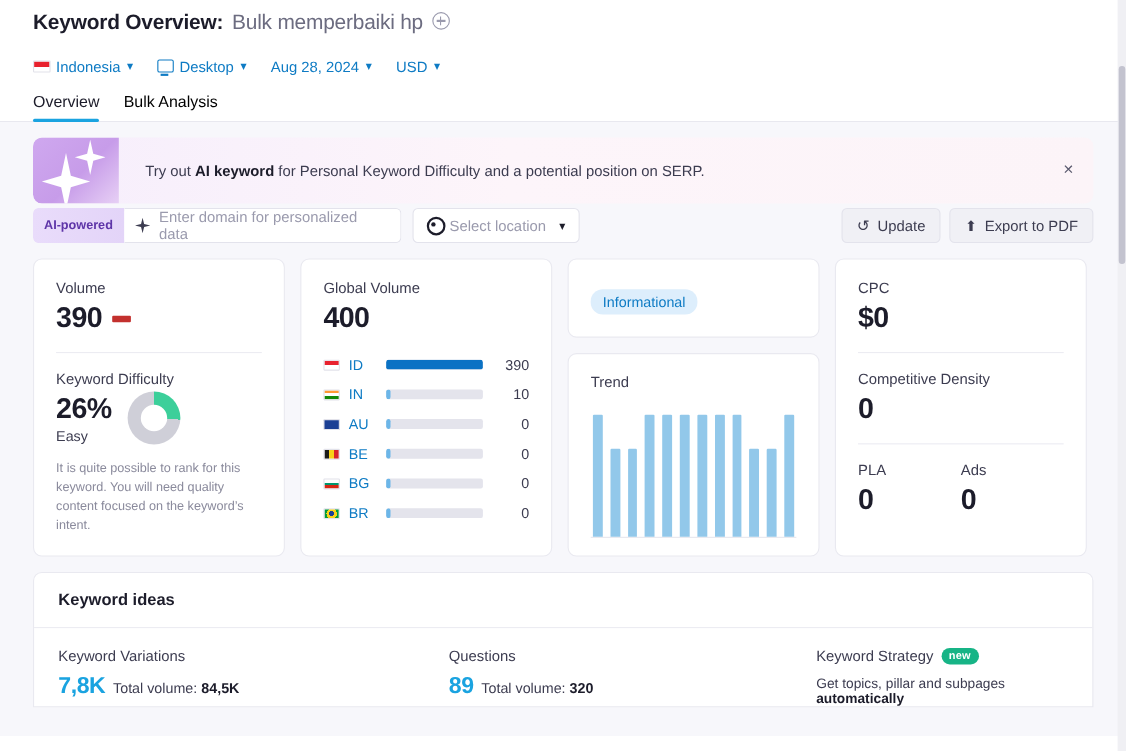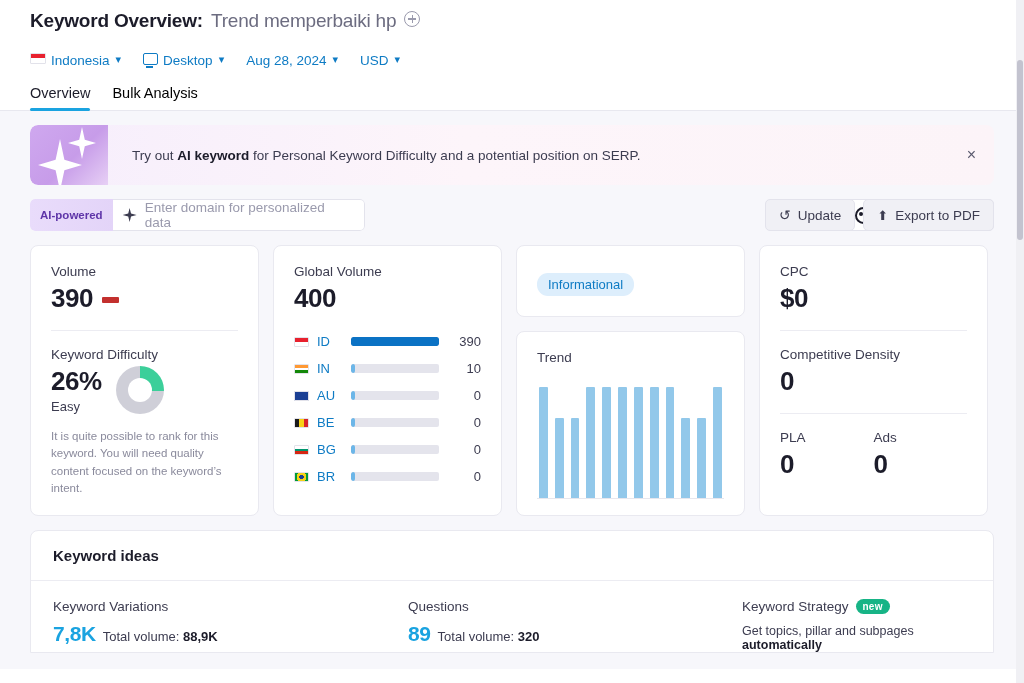--- a/index.html
+++ b/index.html
@@ -21,21 +21,21 @@
     width: 16px; height: 16px; border-radius: 50%;
     border: 1.4px solid #9a9aad; position: relative; display:inline-block; top:1px;
   }
   .plus-icon::before, .plus-icon::after {
     content:""; position:absolute; background:#9a9aad;
   }
   .plus-icon::before { left:3px; right:3px; top:6.3px; height:1.4px; }
   .plus-icon::after { top:3px; bottom:3px; left:6.3px; width:1.4px; }
 
   .filters-row { display:flex; align-items:center; gap:22px; margin-top: 9px; height: 22px; }
-  .filter { display:flex; align-items:flex-start; gap:5px; font-size:13.5px; color:#0e7bc4; cursor:pointer; }
+  .filter { display:flex; align-items:center; gap:5px; font-size:13.5px; color:#0e7bc4; cursor:pointer; }
   .filter .caret { font-size: 11px; color:#0e7bc4; margin-left:1px; }
   .flag-id {
     width:16px; height:11px; border-radius:1px; overflow:hidden;
     background: linear-gradient(to bottom, #e8212e 0 50%, #ffffff 50% 100%);
     border:0.5px solid #e2e2ea;
   }
   .monitor {
     width:15px; height:12px; border:1.6px solid #0e7bc4; border-radius:2px; position:relative;
   }
   .monitor::after{
@@ -76,21 +76,21 @@
   .spark-big { width: 44px; height: 52px; left: 8px; top: 14px; }
   .spark-small { width: 28px; height: 32px; left: 38px; top: 2px; }
   .ai-text { font-size: 13.5px; color:#3c3c50; padding-left: 24px; }
   .ai-text b { font-weight: bold; color:#1c1c2a; }
   .banner-close {
     position:absolute; right: 18px; top: 50%; transform: translateY(-50%);
     font-size: 16px; color:#5a5a6e; cursor:pointer; line-height:1;
   }
 
   
-  .toolbar { display:flex; align-items:center; margin-top: 14px; height: 32px; position:relative;justify-content:space-between; }
+  .toolbar { display:flex; align-items:center; margin-top: 4px; height: 32px; position:relative; }
   .domain-group { display:flex; align-items:center; height:32px; border-radius:5px; overflow:hidden; }
   .ai-badge {
     background: linear-gradient(to right,#e9dcfb,#e3d4f8);
     color:#5e35a8; font-size:11.5px; font-weight:bold; padding: 0 10px;
     height:32px; display:flex; align-items:center; border-radius:5px 0 0 5px;
   }
   .domain-input {
     background:#fff; height:32px; width: 252px; display:flex; align-items:center; gap:8px;
     padding: 0 10px; border:1px solid #e3e3ec; border-left:none; border-radius: 0 5px 5px 0;
     font-size:13.5px; color:#9a9aad; cursor:text;
@@ -214,21 +214,21 @@
   }
 </style>
 </head>
 <body>
 
 <div class="page">
 
   <div class="header">
     <div class="title-row">
       <span class="title-main">Keyword Overview:</span>
-      <span class="title-kw">Trend memperbaiki hp</span>
+      <span class="title-kw">Bulk memperbaiki hp</span>
       <span class="plus-icon"></span>
     </div>
     <div class="filters-row">
       <div class="filter">
         <span class="flag-id"></span>
         <span>Indonesia</span>
         <span class="caret">▾</span>
       </div>
       <div class="filter">
         <span class="monitor"></span>
@@ -421,21 +421,21 @@
       </div>
     </div>
 
     <div class="ideas">
       <div class="ideas-head">Keyword ideas</div>
       <div class="ideas-body">
         <div class="idea-col w1">
           <div class="idea-label">Keyword Variations</div>
           <div class="idea-val-row">
             <span class="idea-num">7,8K</span>
-            <span class="idea-sub"><span>Total volume: </span><b>88,9K</b></span>
+            <span class="idea-sub"><span>Total volume: </span><b>84,5K</b></span>
           </div>
         </div>
         <div class="idea-col w2">
           <div class="idea-label">Questions</div>
           <div class="idea-val-row">
             <span class="idea-num">89</span>
             <span class="idea-sub"><span>Total volume: </span><b>320</b></span>
           </div>
         </div>
         <div class="idea-col">

